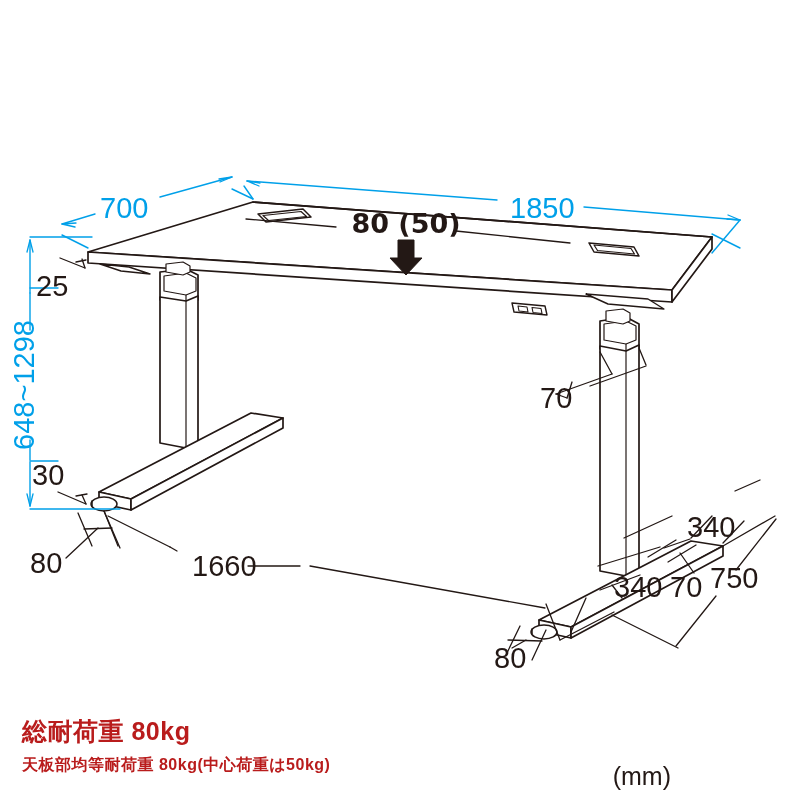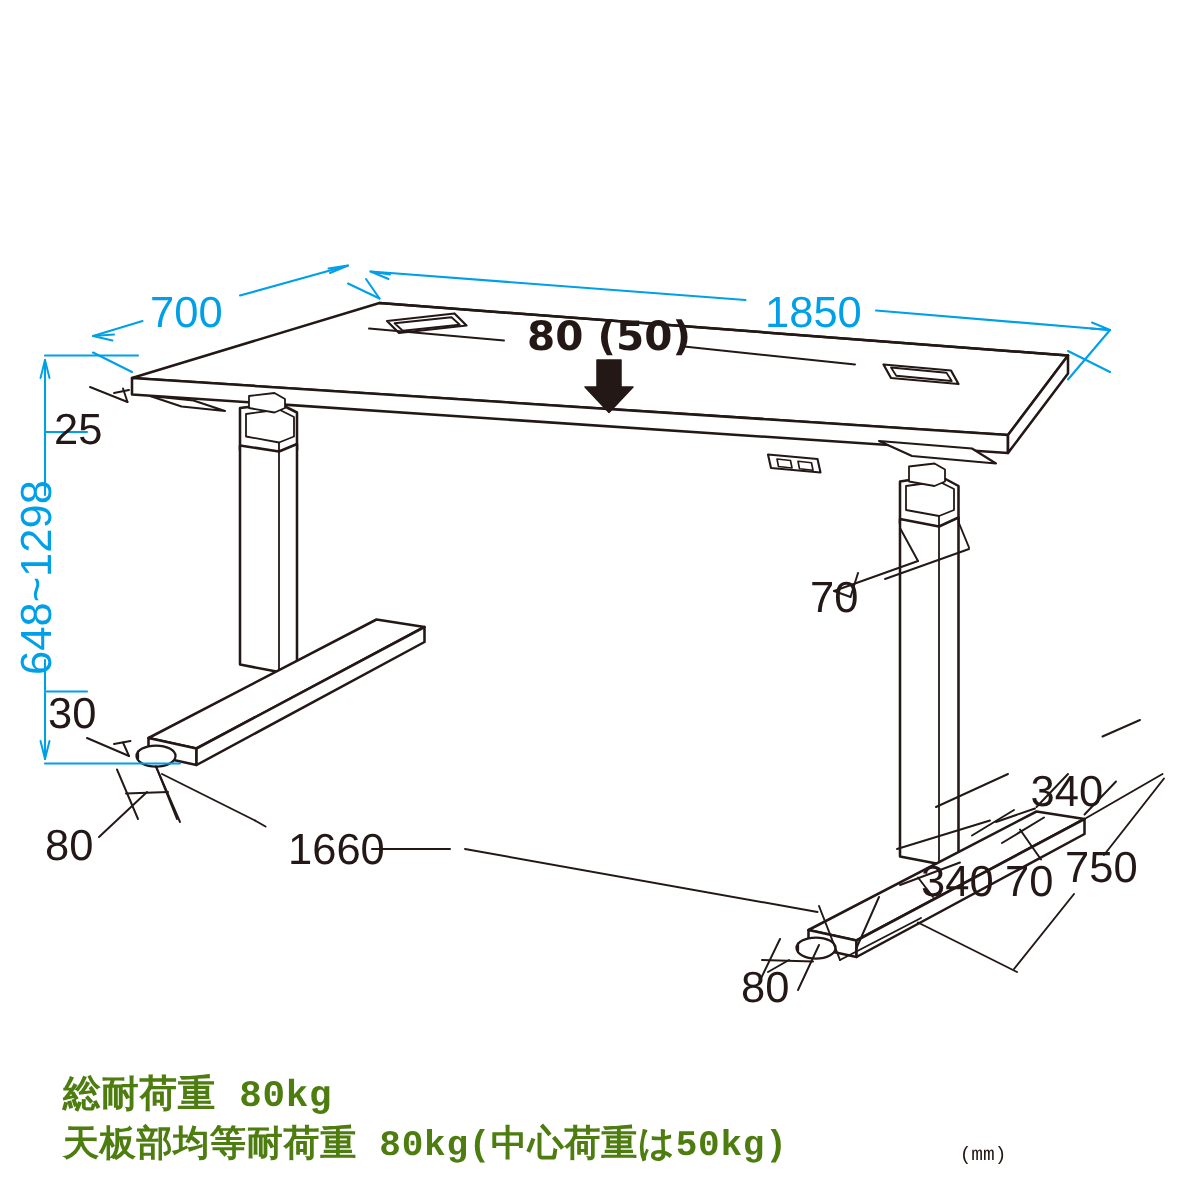--- a/index.html
+++ b/index.html
@@ -30,41 +30,40 @@
     height: 800px;
     display: block;
   }
   .notes {
     position: absolute;
     left: 22px;
     top: 714px;
     width: 756px;
   }
   .note-line {
-    font-family: Liberation Mono, monospace;
+    font-family: Liberation Sans, sans-serif;
     font-weight: bold;
-    color: #4d7c0f;
+    color: #b91c1c;
     letter-spacing: 0.5px;
     white-space: nowrap;
-    margin-left: 20px;
   }
   .note-line.l1 {
     font-size: 25px;
     line-height: 34px;
   }
   .note-line.l2 {
-    font-size: 24px;
+    font-size: 16px;
     line-height: 34px;
   }
   .unit-note {
     position: absolute;
     right: 18px;
     top: 762px;
-    font-family: Liberation Mono, monospace;
-    font-size: 13px;
+    font-family: Liberation Sans, sans-serif;
+    font-size: 25px;
     color: #231815;
   }
   text {
     font-family: "Liberation Sans", "DejaVu Sans", sans-serif;
     fill: #231815;
   }
   text.dim-cyan {
     fill: #00a0e9;
   }
   text.dim-black {

